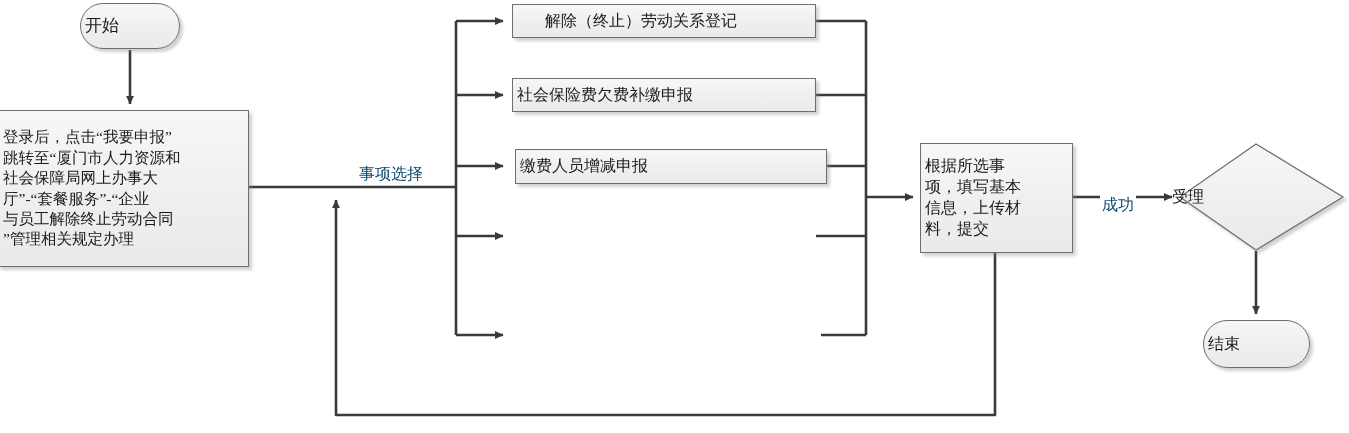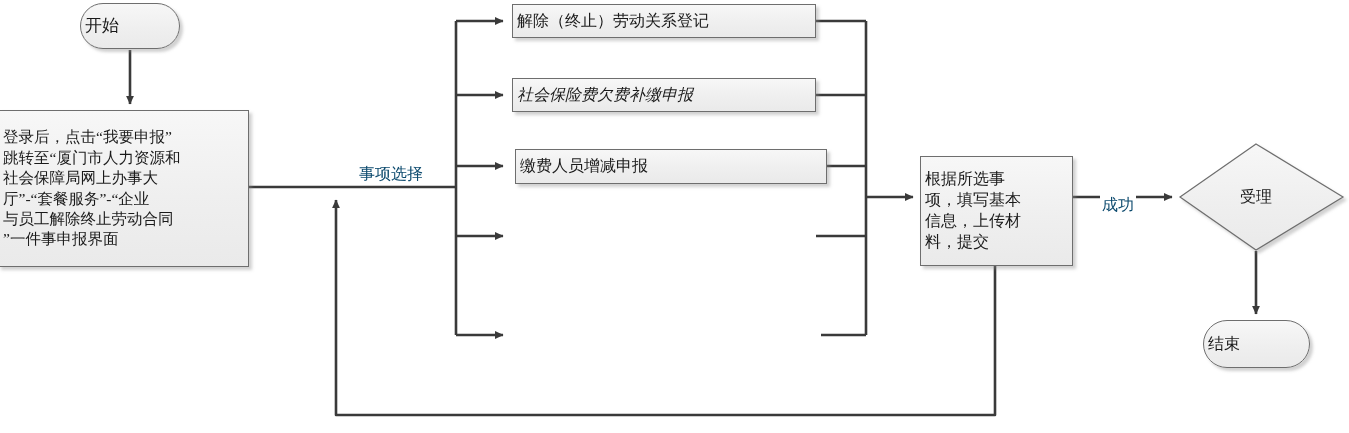--- a/index.html
+++ b/index.html
@@ -131,45 +131,45 @@
   <div class="node terminal fs-17" style="left:80px; top:3px; width:100px; height:46px;">
     <span class="label">开始</span>
   </div>
 
   <div class="node process fs-15" style="left:-2px; top:110px; width:251px; height:157px;">
     <span class="label">登录后，点击“我要申报”
 跳转至“厦门市人力资源和
 社会保障局网上办事大
 厅”-“套餐服务”-“企业
 与员工解除终止劳动合同
-”一件事申报界面</span>
+”管理相关规定办理</span>
   </div>
 
-  <div class="node process fs-16" style="left:512px; top:4px; width:304px; height:34px;">
+  <div class="node process fs-16" style="left:512px; top:4px; width:304px; height:34px;padding-left:28px;">
     <span class="label">解除（终止）劳动关系登记</span>
   </div>
 
-  <div class="node process fs-16" style="left:512px; top:78px; width:304px; height:34px;font-style:italic;">
+  <div class="node process fs-16" style="left:512px; top:78px; width:304px; height:34px;">
     <span class="label">社会保险费欠费补缴申报</span>
   </div>
 
   <div class="node process fs-16" style="left:515px; top:149px; width:312px; height:35px;">
     <span class="label">缴费人员增减申报</span>
   </div>
 
 
 
-  <div class="node process fs-16" style="left:920px; top:156px; width:153px; height:110px;">
+  <div class="node process fs-16" style="left:920px; top:143px; width:153px; height:110px;">
     <span class="label">根据所选事
 项，填写基本
 信息，上传材
 料，提交</span>
   </div>
 
-  <div class="diamond-label fs-16" style="left:1196px; top:180px; width:120px; height:34px;">
+  <div class="diamond-label fs-16" style="left:1128px; top:180px; width:120px; height:34px;">
     <span>受理</span>
   </div>
 
   <div class="node terminal fs-16" style="left:1203px; top:320px; width:107px; height:48px;">
     <span class="label">结束</span>
   </div>
 
   <div class="edge-label fs-16" style="left:357px; top:164px;">事项选择</div>
 
   <div class="edge-label fs-16" style="left:1100px; top:195px;">成功</div>

